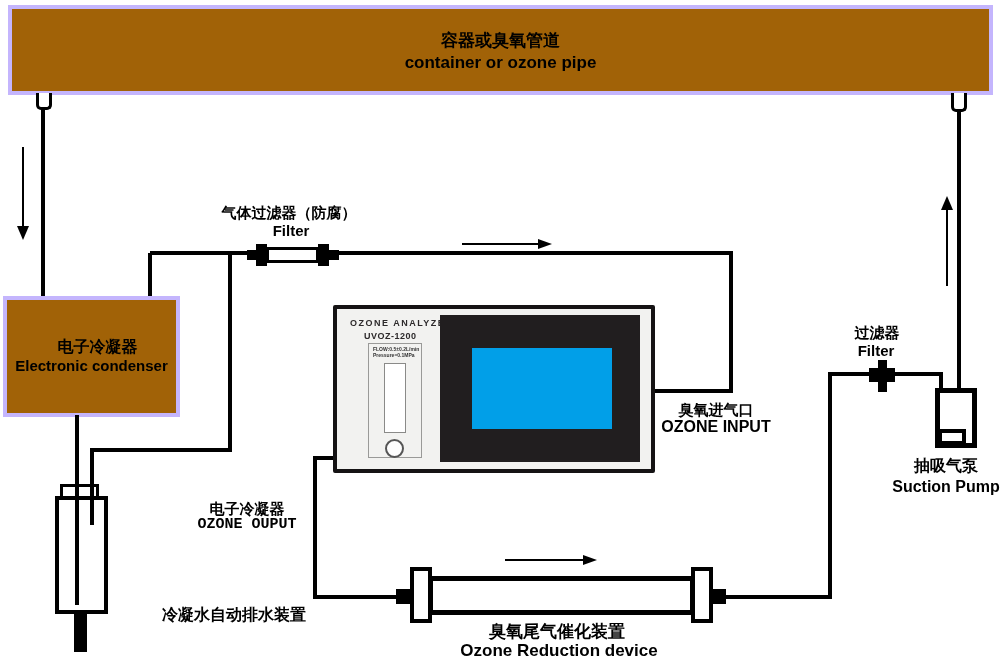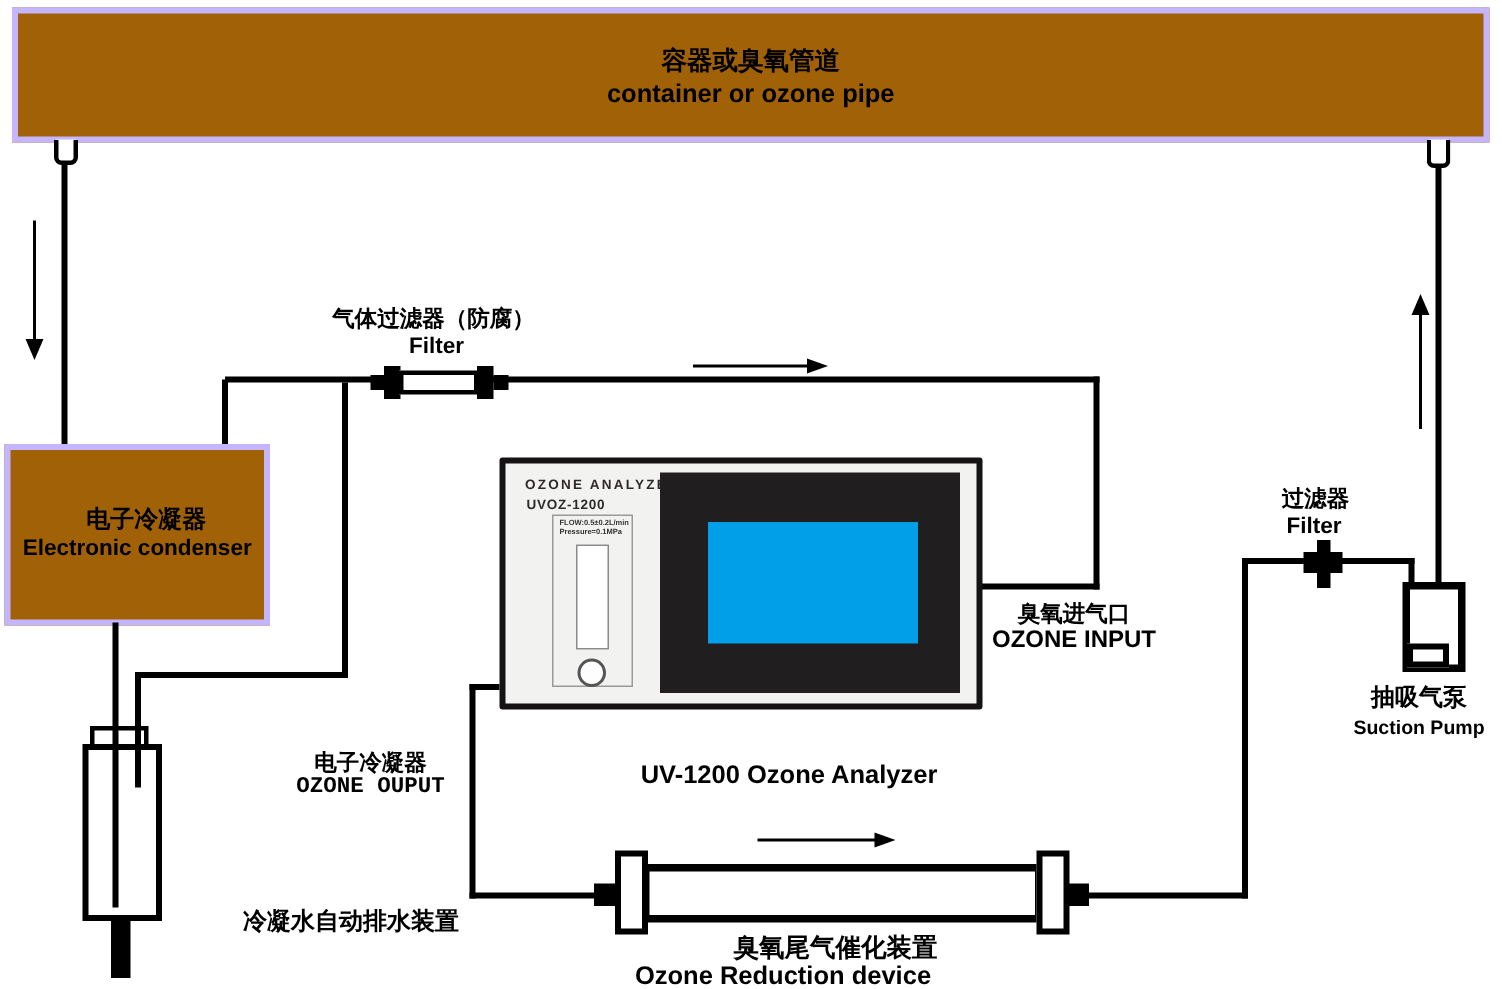--- a/index.html
+++ b/index.html
@@ -83,49 +83,48 @@
   <div class="vline" style="left:75px;top:415px;width:4px;height:190px;"></div>
   <div class="vline" style="left:90px;top:450px;width:4px;height:75px;"></div>
   <div class="blackrect" style="left:74px;top:612px;width:13px;height:40px;"></div>
   <div class="lbl c" style="left:198px;top:606px;font-size:16px;margin-left:36px;">冷凝水自动排水装置</div>
 
   <div class="lbl c" style="left:247px;top:501px;font-size:15px;">电子冷凝器</div>
   <div class="lbl c" style="left:247px;top:517px;font-size:15px;font-family:Liberation Mono, monospace;">OZONE OUPUT</div>
 
   <div class="abs" style="left:333px;top:305px;width:322px;height:168px;background:#f2f2f0;border:4px solid #151314;box-sizing:border-box;border-radius:2px;">
     <div class="lbl" style="left:13px;top:9px;font-size:9px;letter-spacing:1.5px;color:#2d2a2b;">OZONE ANALYZER</div>
-    <div class="lbl" style="left:14px;top:22px;font-size:9px;letter-spacing:0.5px;color:#2d2a2b;">UVOZ-1200</div>
+    <div class="lbl" style="left:27px;top:22px;font-size:9px;letter-spacing:0.5px;color:#2d2a2b;">UVOZ-1200</div>
 
     <div class="abs" style="left:31px;top:34px;width:54px;height:115px;border:1px solid #9a9a98;background:#f2f2f0;box-sizing:border-box;">
       <div class="lbl" style="left:4px;top:3px;font-size:5px;letter-spacing:0;color:#333;">FLOW:0.5±0.2L/min</div>
       <div class="lbl" style="left:4px;top:9px;font-size:5px;color:#333;">Pressure=0.1MPa</div>
       <div class="abs" style="left:15px;top:19px;width:22px;height:70px;background:#fff;border:1px solid #8a8a88;box-sizing:border-box;"></div>
       <div class="abs" style="left:16px;top:95px;width:19px;height:19px;background:#fdfdfd;border:2px solid #555;border-radius:50%;box-sizing:border-box;"></div>
     </div>
 
     <div class="abs" style="left:103px;top:6px;width:200px;height:147px;background:#211e1f;">
       <div class="abs" style="left:32px;top:33px;width:140px;height:81px;background:#019fe8;"></div>
     </div>
   </div>
-  <div class="lbl c" style="left:526px;top:507px;font-size:17px;">UV-1200 Ozone Analyzer</div>
 
   <div class="lbl c" style="left:716px;top:402px;font-size:15px;">臭氧进气口</div>
   <div class="lbl c" style="left:716px;top:418px;font-size:16px;">OZONE INPUT</div>
 
   <div class="blackrect" style="left:396px;top:589px;width:16px;height:15px;"></div>
   <div class="whiterect" style="left:428px;top:576px;width:267px;height:39px;border-width:5px;"></div>
   <div class="whiterect" style="left:410px;top:567px;width:22px;height:56px;"></div>
   <div class="whiterect" style="left:691px;top:567px;width:22px;height:56px;"></div>
   <div class="blackrect" style="left:711px;top:589px;width:15px;height:15px;"></div>
   <div class="lbl c" style="left:557px;top:622px;font-size:17px;">臭氧尾气催化装置</div>
-  <div class="lbl c" style="left:522px;top:641px;font-size:17px;">Ozone Reduction device</div>
+  <div class="lbl c" style="left:559px;top:641px;font-size:17px;">Ozone Reduction device</div>
 
   <div class="lbl c" style="left:877px;top:325px;font-size:15px;">过滤器</div>
   <div class="lbl c" style="left:876px;top:343px;font-size:15px;">Filter</div>
   <div class="blackrect" style="left:878px;top:360px;width:9px;height:32px;"></div>
   <div class="blackrect" style="left:869px;top:368px;width:26px;height:14px;"></div>
 
   <div class="abs" style="left:935px;top:388px;width:42px;height:60px;background:#fff;border:5px solid #000;box-sizing:border-box;"></div>
   <div class="whiterect" style="left:938px;top:429px;width:28px;height:16px;"></div>
   <div class="lbl c" style="left:946px;top:457px;font-size:16px;">抽吸气泵</div>
-  <div class="lbl c" style="left:946px;top:478px;font-size:13px;text-align:right;">Suction Pump</div>
+  <div class="lbl c" style="left:946px;top:478px;font-size:16px;text-align:right;">Suction Pump</div>
 
 </div>
 
 </body></html>

